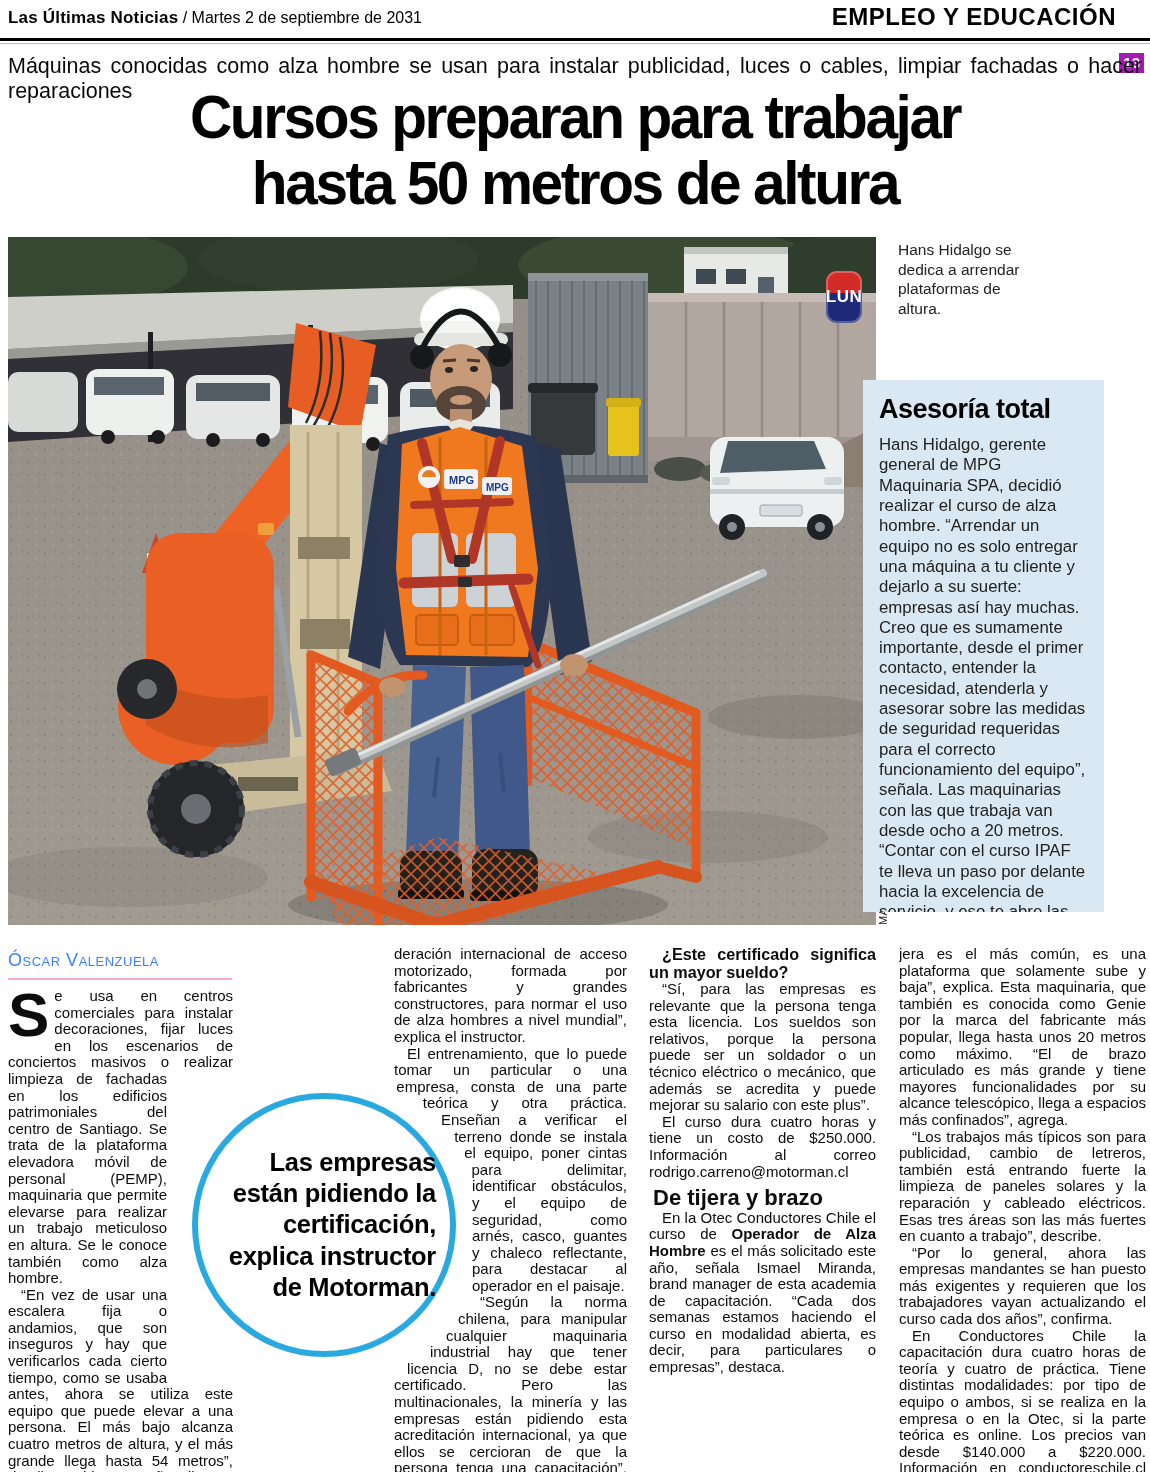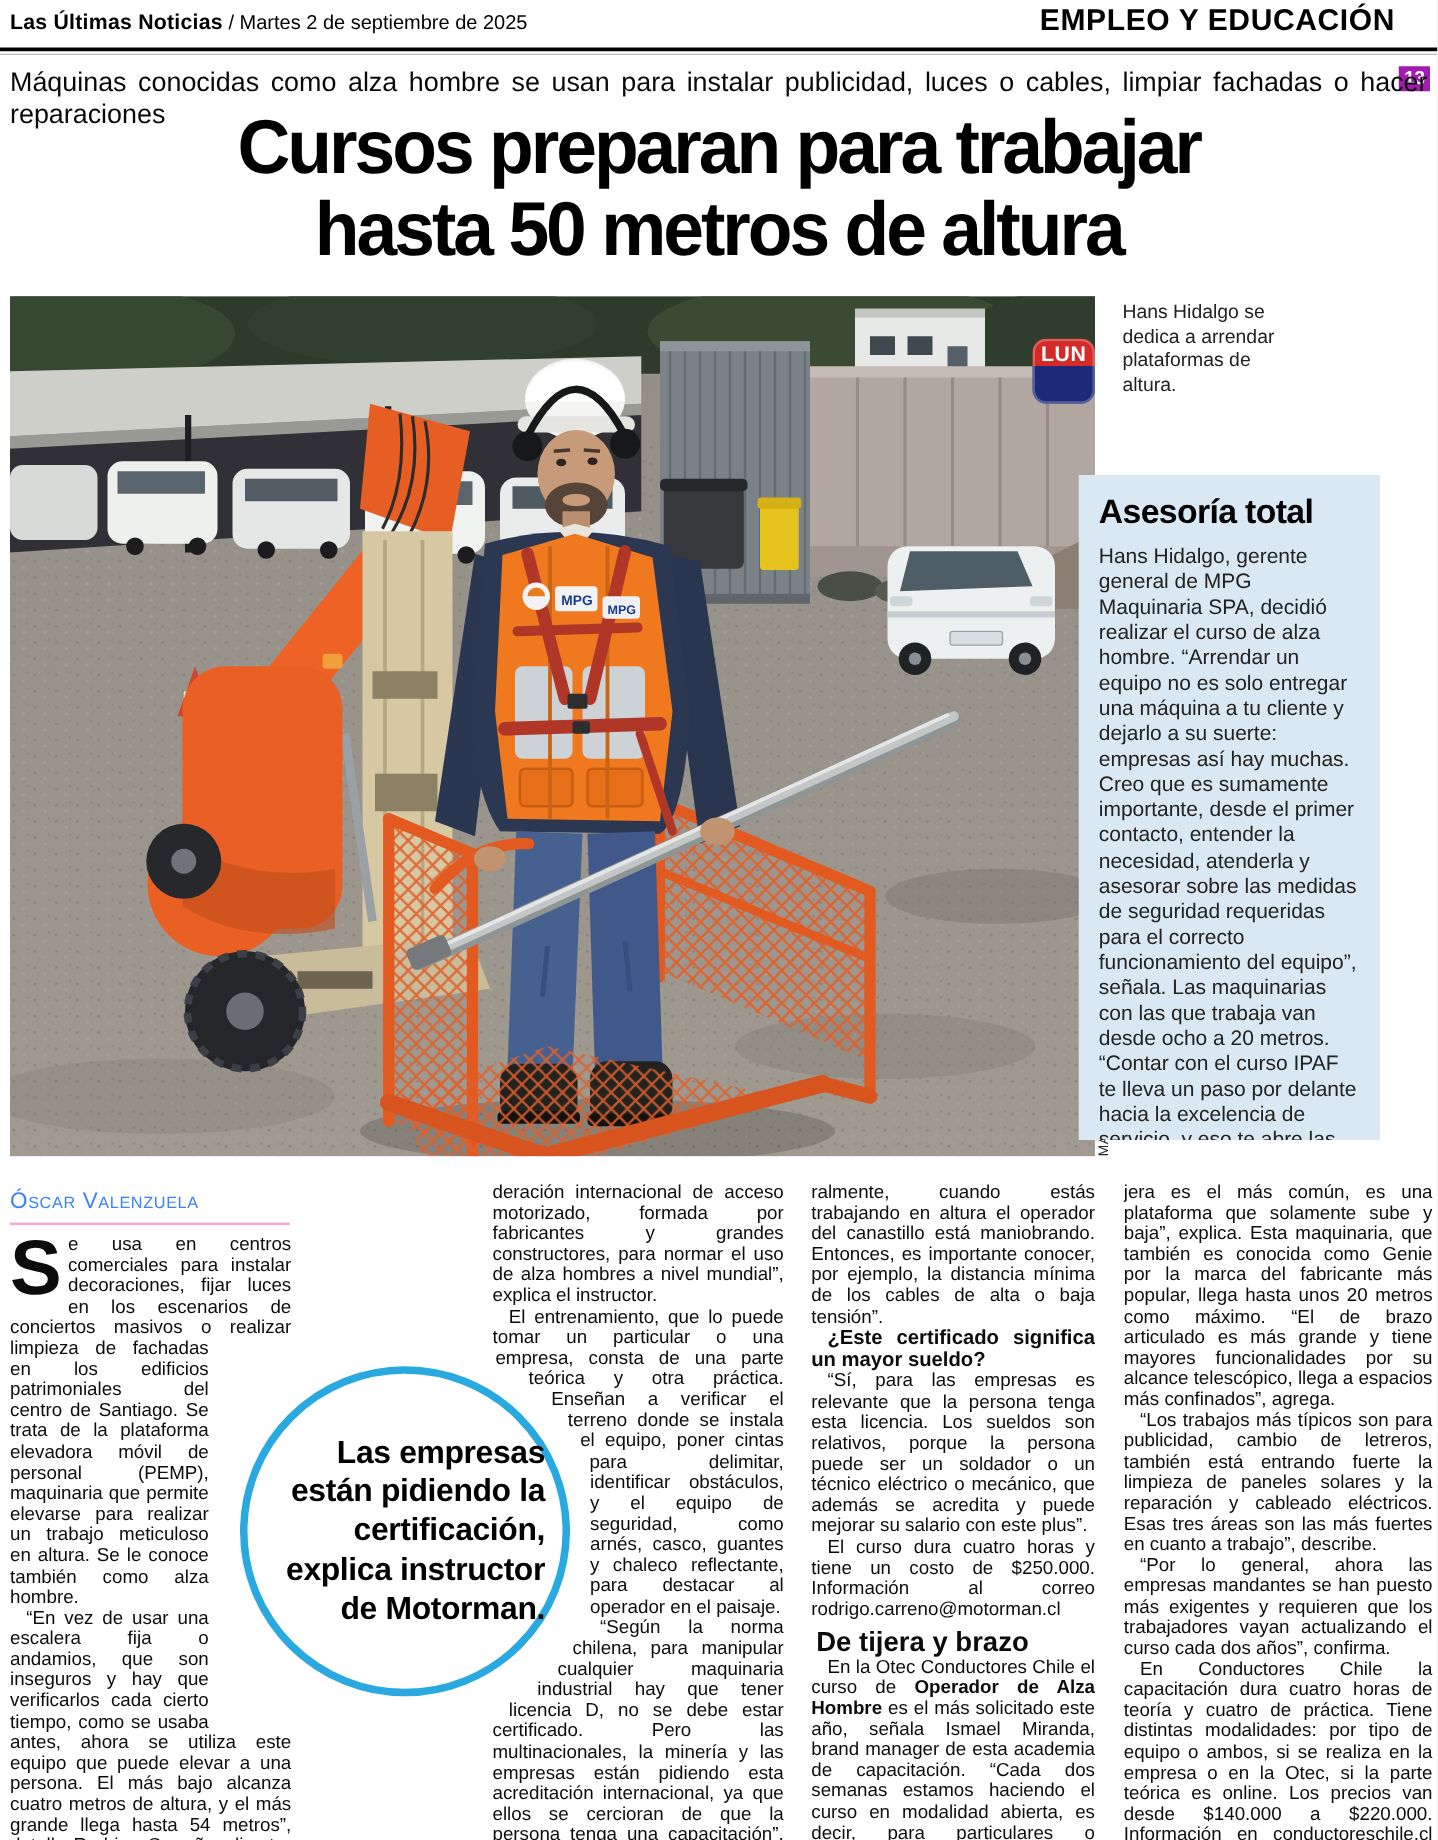--- a/index.html
+++ b/index.html
@@ -16,24 +16,24 @@
   #head-rule2{position:absolute;left:0;top:43px;width:1150px;height:1px;background:#bbb;}
 
   
   #kicker{position:absolute;left:8px;top:54px;width:1134px;font-size:21.5px;color:#0a0a0a;
           text-align:justify;text-align-last:justify;}
   #headline{position:absolute;left:0;top:84px;width:1150px;text-align:center;font-weight:800;
             font-size:61px;line-height:66px;letter-spacing:-2.5px;transform:scaleX(.96);}
 
   
   #photo{position:absolute;left:8px;top:237px;width:868px;height:688px;overflow:hidden;background:#c4b5fd;}
-  #lun-logo{position:absolute;left:826px;top:271px;width:50px;height:52px;border-radius:11px;
+  #lun-logo{position:absolute;left:826px;top:271px;width:36px;height:52px;border-radius:11px;
             background:linear-gradient(to bottom,#d42a28 0 42%,#1d2a7a 42% 100%);
             box-shadow:inset 0 0 0 2px rgba(255,255,255,.25);
-            display:flex;align-items:flex-start;justify-content:center;}
+            display:flex;align-items:center;justify-content:center;}
   #lun-logo span{color:#fff;font-weight:900;font-size:17px;letter-spacing:.5px;line-height:26px;}
   #photo-credit{position:absolute;left:877px;top:783px;height:142px;writing-mode:vertical-rl;
                 transform:rotate(180deg);font-size:11px;color:#222;letter-spacing:.4px;}
   #photo-caption{position:absolute;left:898px;top:240px;width:122px;font-size:15.5px;line-height:1.27;color:#222;}
 
   
   #sidebar{position:absolute;left:863px;top:380px;width:241px;height:532px;background:#d9e8f2;
            box-sizing:border-box;padding:14px 16px;overflow:hidden;}
   #sidebar h2{margin:0 0 10px 0;font-size:27px;letter-spacing:-.5px;}
   #sidebar p{margin:0;font-size:16.8px;line-height:1.21;color:#222;}
@@ -60,21 +60,21 @@
   #pullquote{position:absolute;left:192px;top:1093px;width:264px;height:264px;border:6px solid #2aa9e0;
              border-radius:50%;background:#fff;display:flex;align-items:center;justify-content:center;
              box-sizing:border-box;padding:14px;text-align:right;}
   #pullquote div{font-size:25.5px;font-weight:bold;line-height:1.23;letter-spacing:-.3px;}
 </style>
 </head>
 <body>
 
 <div id="page">
 
-  <div id="masthead"><b>Las Últimas Noticias</b><span> / Martes 2 de septiembre de 2025</span></div>
+  <div id="masthead"><b>Las Últimas Noticias</b><span> / Martes 2 de septiembre de 2031</span></div>
   <div id="section-head">EMPLEO Y EDUCACIÓN</div>
   <div id="page-num">13</div>
   <div id="head-rule"></div>
   <div id="head-rule2"></div>
 
   <div id="kicker">Máquinas conocidas como alza hombre se usan para instalar publicidad, luces o cables, limpiar fachadas o hacer reparaciones</div>
   <div id="headline">
     <div>Cursos preparan para trabajar</div>
     <div>hasta 50 metros de altura</div>
   </div>
@@ -333,21 +333,20 @@
 
   <div id="col2" class="col">
     <div class="shim-l"></div>
     <p class="para noind">deración internacional de acceso motorizado, formada por fabricantes y grandes constructores, para normar el uso de alza hombres a nivel mundial”, explica el instructor.</p>
     <p class="para">El entrenamiento, que lo puede tomar un particular o una empresa, consta de una parte teórica y otra práctica. Enseñan a verificar el terreno donde se instala el equipo, poner cintas para delimitar, identificar obstáculos, y el equipo de seguridad, como arnés, casco, guantes y chaleco reflectante, para destacar al operador en el paisaje.</p>
     <p class="para">“Según la norma chilena, para manipular cualquier maquinaria industrial hay que tener licencia D, no se debe estar certificado. Pero las multinacionales, la minería y las empresas están pidiendo esta acreditación internacional, ya que ellos se cercioran de que la persona tenga una capacitación”, asegura.</p>
 
   </div>
 
   <div id="col3" class="col">
-    <p class="para noind">ralmente, cuando estás trabajando en altura el operador del canastillo está maniobrando. Entonces, es importante conocer, por ejemplo, la distancia mínima de los cables de alta o baja tensión”.</p>
     <p class="para qhead">¿Este certificado significa un mayor sueldo?</p>
     <p class="para">“Sí, para las empresas es relevante que la persona tenga esta licencia. Los sueldos son relativos, porque la persona puede ser un soldador o un técnico eléctrico o mecánico, que además se acredita y puede mejorar su salario con este plus”.</p>
     <p class="para">El curso dura cuatro horas y tiene un costo de $250.000. Información al correo rodrigo.carreno@motorman.cl</p>
     <p class="subhead">De tijera y brazo</p>
     <p class="para"><span>En la Otec Conductores Chile el curso de </span><span class="b">Operador de Alza Hombre</span><span> es el más solicitado este año, señala Ismael Miranda, brand manager de esta academia de capacitación. “Cada dos semanas estamos haciendo el curso en modalidad abierta, es decir, para particulares o empresas”, destaca.</span></p>
 
   </div>
 
   <div id="col4" class="col">
     <p class="para noind">jera es el más común, es una plataforma que solamente sube y baja”, explica. Esta maquinaria, que también es conocida como Genie por la marca del fabricante más popular, llega hasta unos 20 metros como máximo. “El de brazo articulado es más grande y tiene mayores funcionalidades por su alcance telescópico, llega a espacios más confinados”, agrega.</p>

